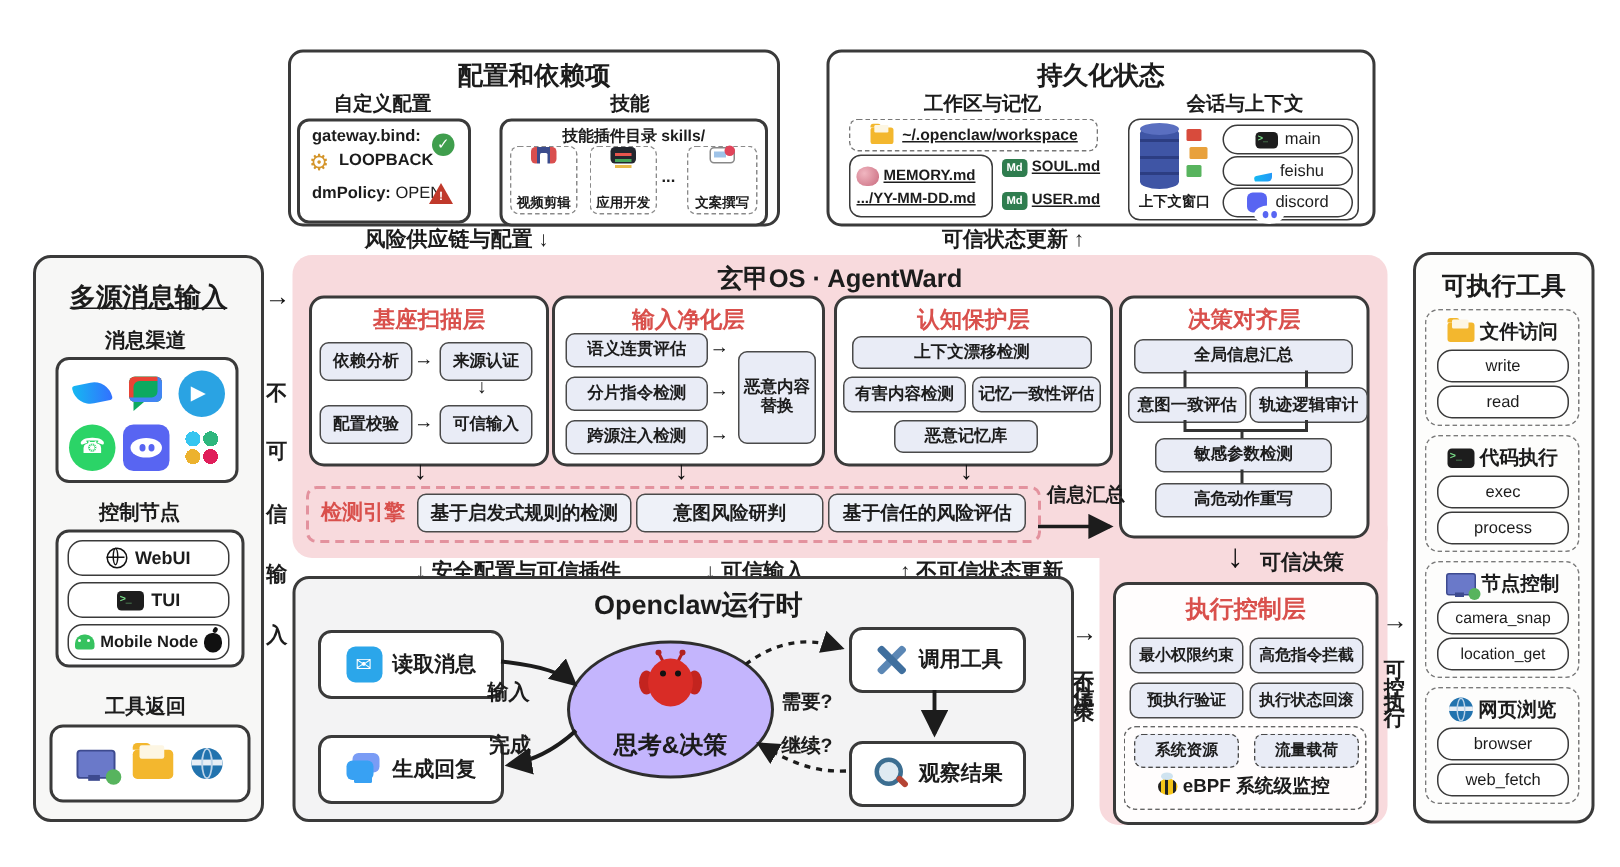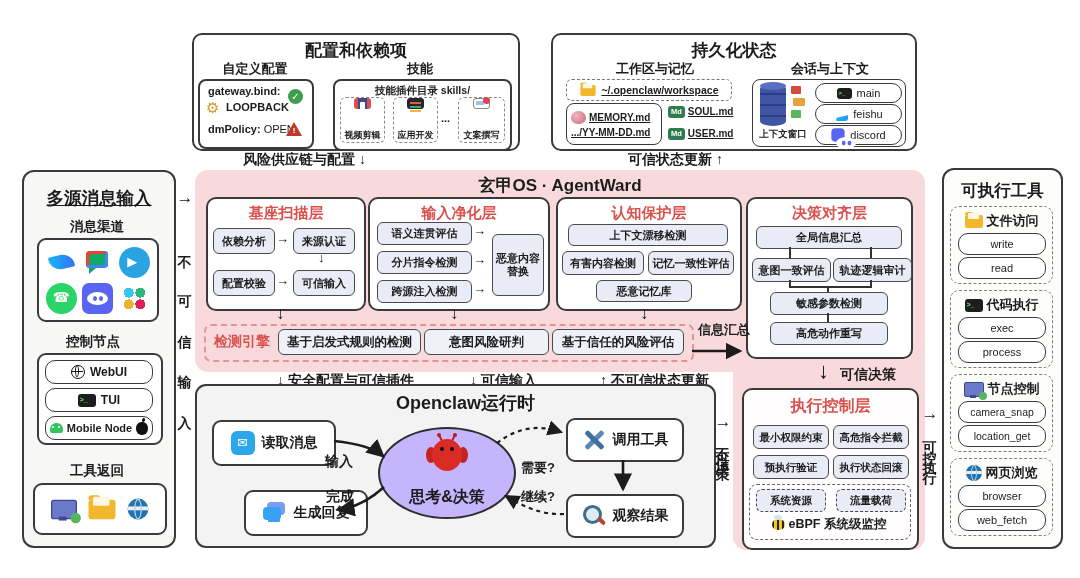--- a/index.html
+++ b/index.html
@@ -297,21 +297,21 @@
 <div class="arrowtxt" style="left:818px;top:358px;font-size:22px;">↓</div>
 <div class="lbl" style="left:840px;top:366px;">可信决策</div>
 
 <div class="abs" style="left:195px;top:384px;width:517px;height:160px;background:#f3f3f4;border:2px solid #3a3a3a;border-radius:11px;">
   <div class="ttl" style="font-size:18px;margin-top:5px;padding-left:20px;">Openclaw运行时</div>
 </div>
 <div class="card" style="left:212px;top:420px;width:120px;height:42px;">
   <span class="ic-mail">✉</span>
   <span>读取消息</span>
 </div>
-<div class="card" style="left:212px;top:490px;width:120px;height:42px;margin-left:32px;">
+<div class="card" style="left:212px;top:490px;width:120px;height:42px;">
   <span class="ic-chat"></span>
   <span>生成回复</span>
 </div>
 <div class="abs" style="left:378px;top:427px;width:134px;height:88px;background:#c4b5fd;border:2.5px solid #2e2e2e;border-radius:50%;">
   <svg width="42" height="40" viewBox="0 0 42 40" style="position:absolute;left:46px;top:4px;">
     <line x1="16" y1="8" x2="13" y2="2" stroke="#b2201e" stroke-width="2"></line>
     <line x1="26" y1="8" x2="29" y2="2" stroke="#b2201e" stroke-width="2"></line>
     <circle cx="13" cy="2" r="2" fill="#b2201e"></circle>
       <circle cx="29" cy="2" r="2" fill="#b2201e"></circle>
     <ellipse cx="5" cy="22" rx="5" ry="8" fill="#c3241f"></ellipse>

